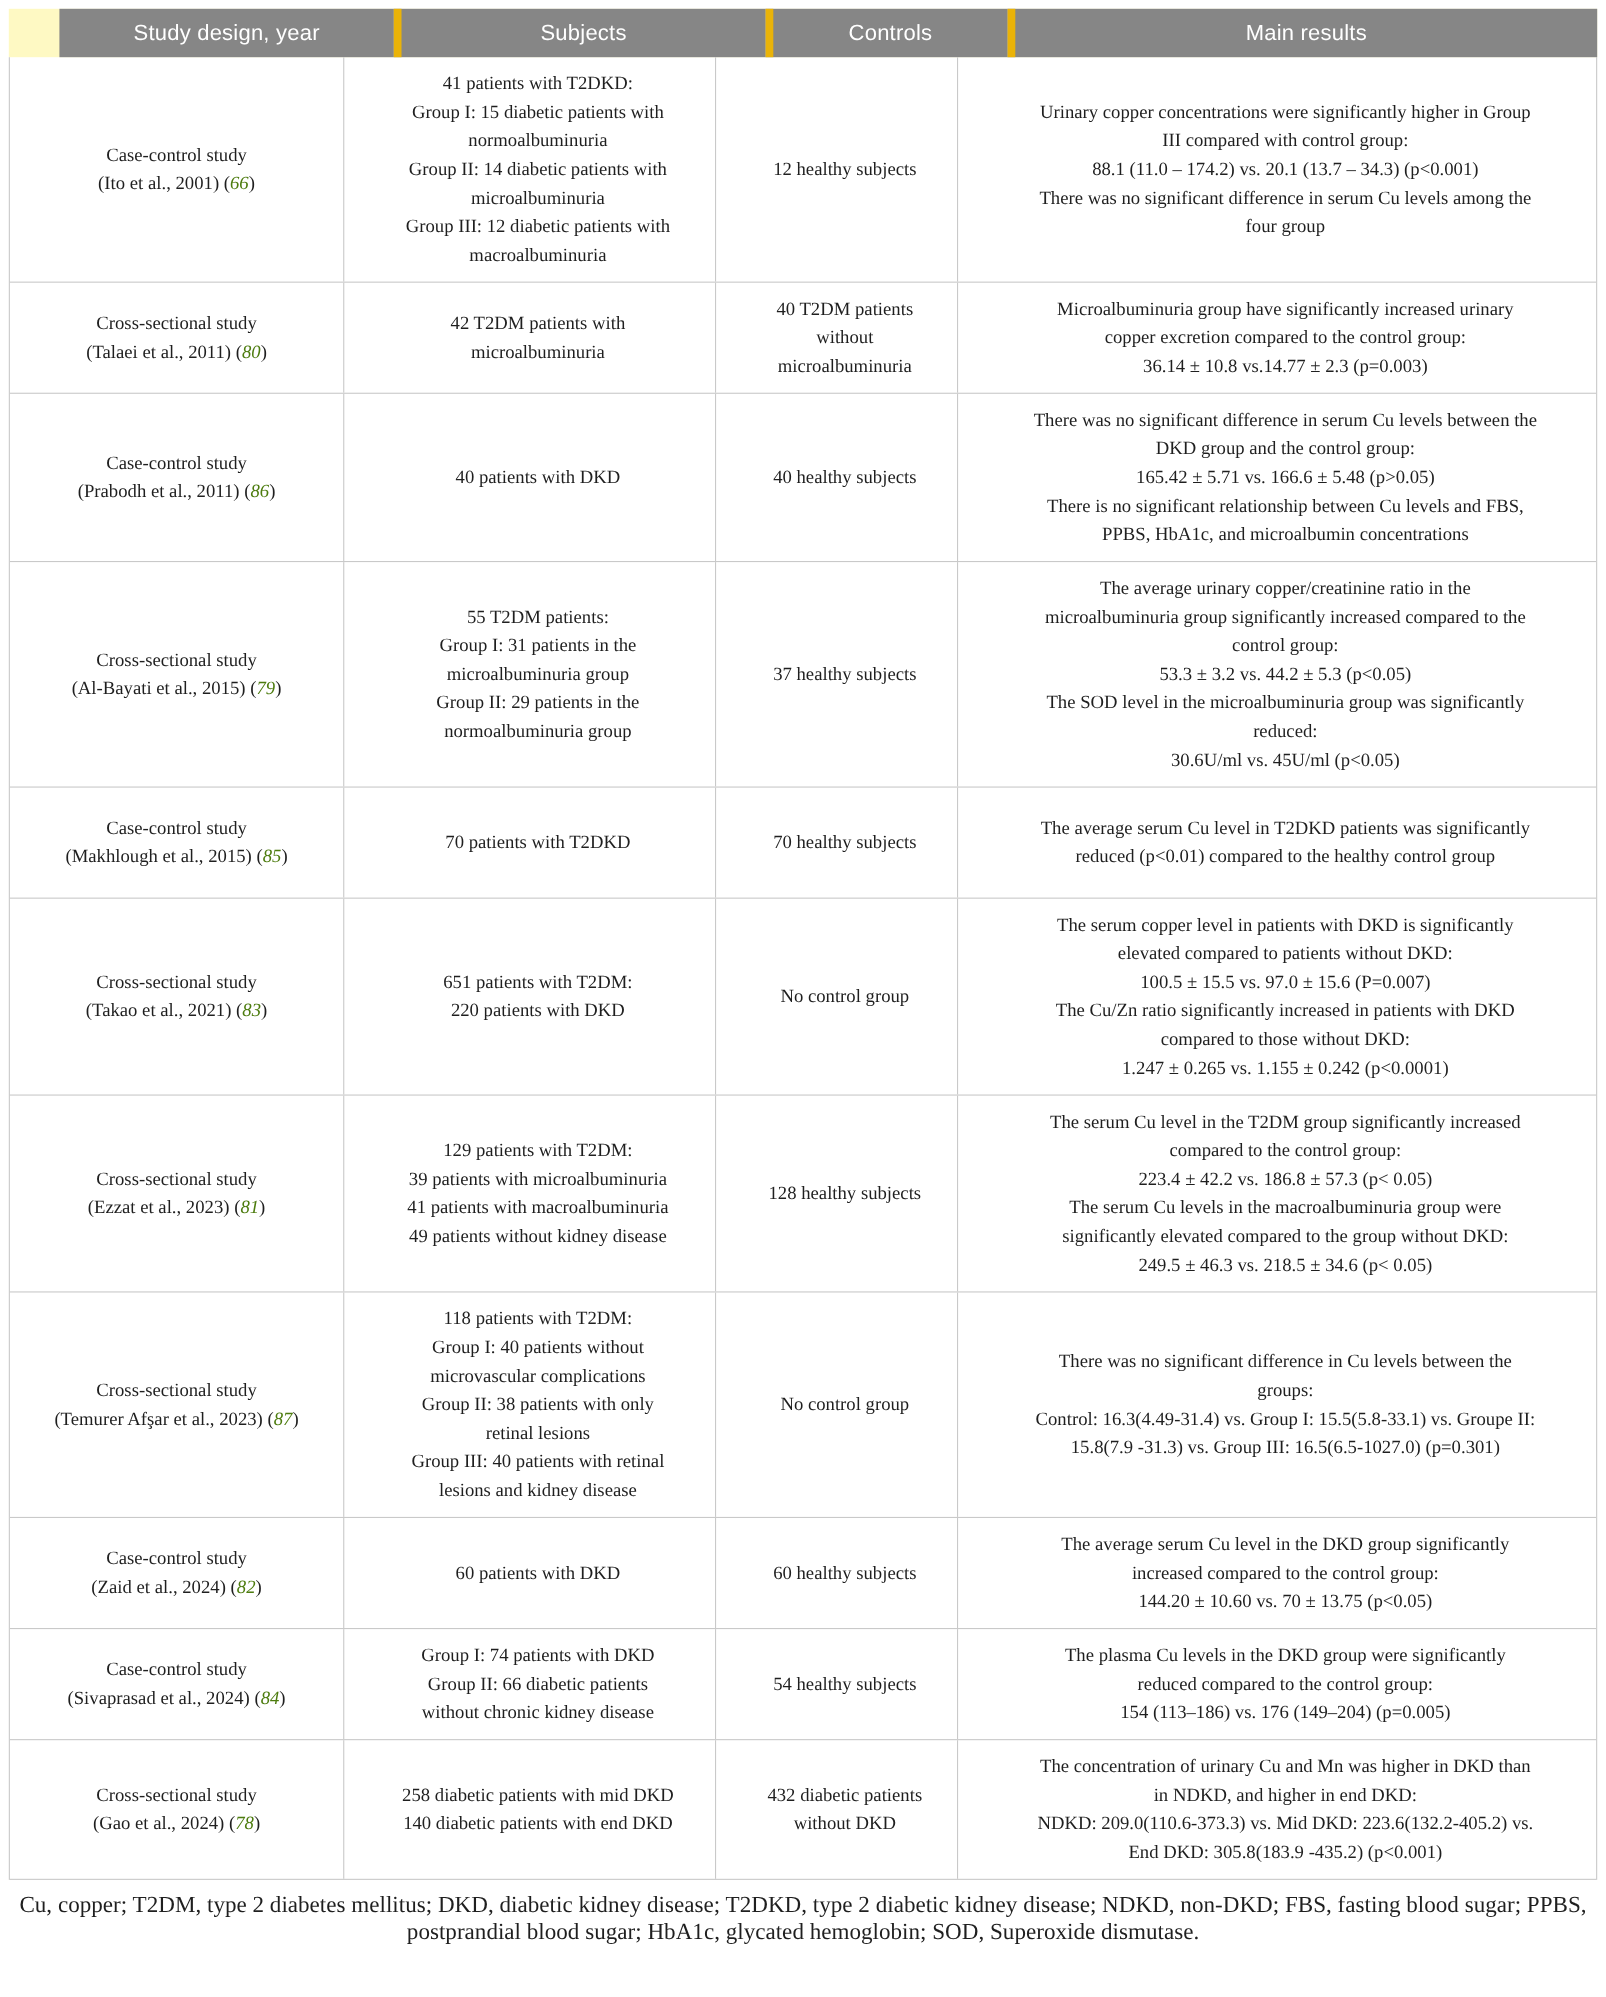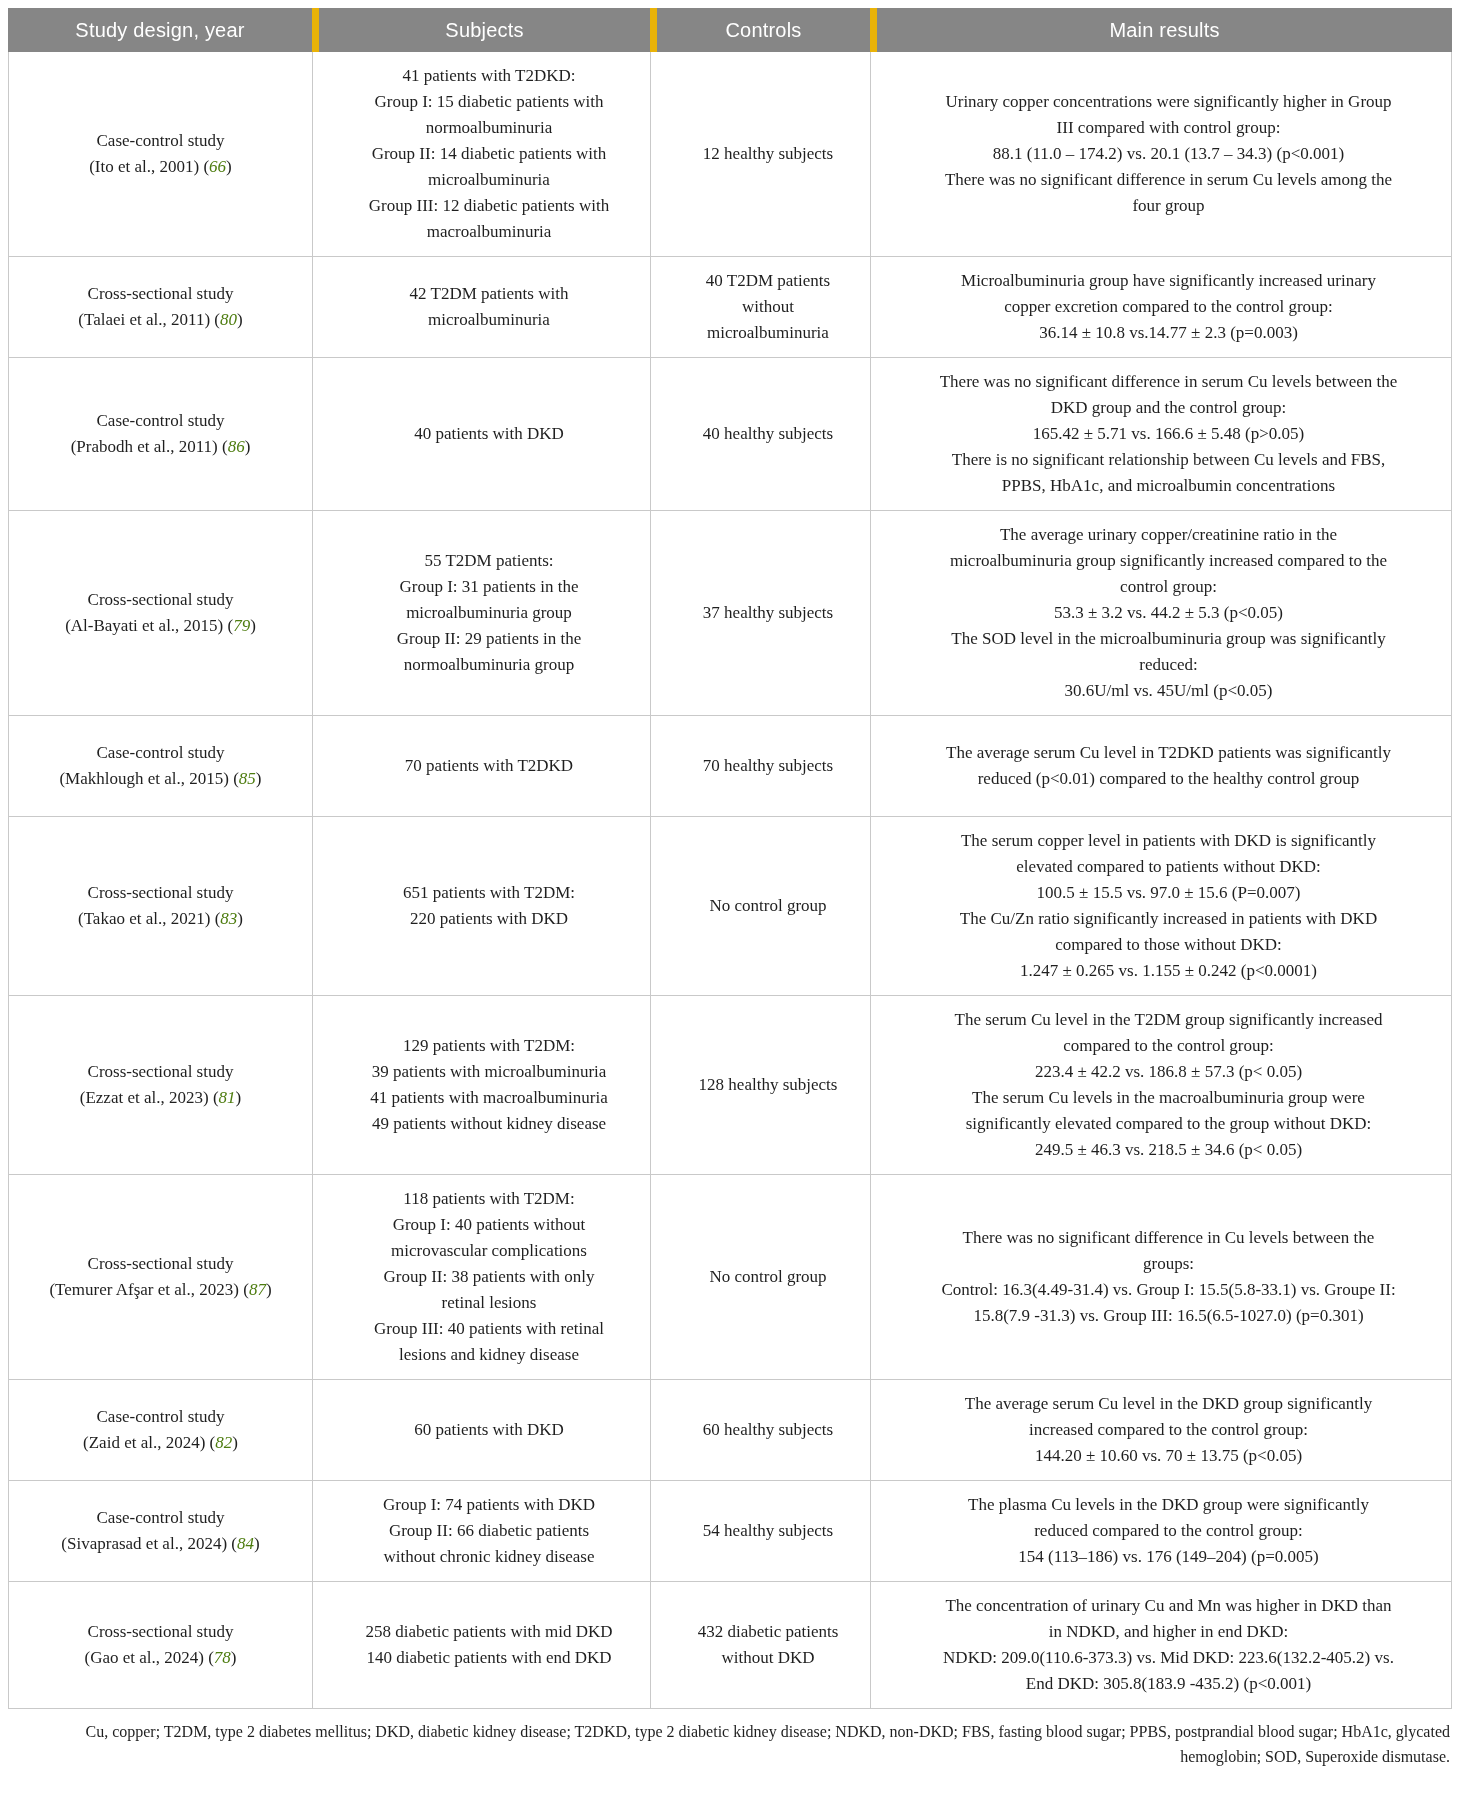--- a/index.html
+++ b/index.html
@@ -9,20 +9,21 @@
     color:#1f1f1f;
     -webkit-font-smoothing:antialiased;
   }
   .page { padding:8px 8px 0 8px; box-sizing:border-box; }
 
   
   .grid-header {
     display:grid;
     grid-template-columns:304px 338px 220px 1fr;
     background:#fef9c3;
+    padding-left:46px;
   }
   .hcell {
     background:#868686; color:#ffffff;
     font-family:"Liberation Sans", sans-serif;
     font-size:20px; letter-spacing:0.2px;
     height:44px;
     display:flex; align-items:center; justify-content:center;
     box-sizing:border-box;
   }
   .hcell:not(:first-child) { border-left:7px solid #eab308; }
@@ -45,23 +46,23 @@
     font-size:17px; line-height:26px;
     padding:11px 10px;
     box-sizing:border-box;
   }
   .cell:not(:first-child) { border-left:1px solid #c9c9c9; }
   .ml { white-space:pre-line;padding-left:25px; }
   .ref { color:#4d7c0f; cursor:pointer;font-style:italic; }
 
   
   .footnote {
-    font-size:16px; line-height:25px;
+    font-size:21px; line-height:25px;
     color:#1f1f1f;
-    text-align:right;
+    text-align:center;
     margin:10px 2px 0 2px;
     padding-bottom:8px;
   }
 </style>
 </head>
 <body>
 
 <div class="page">
 
   <div class="grid-header">

